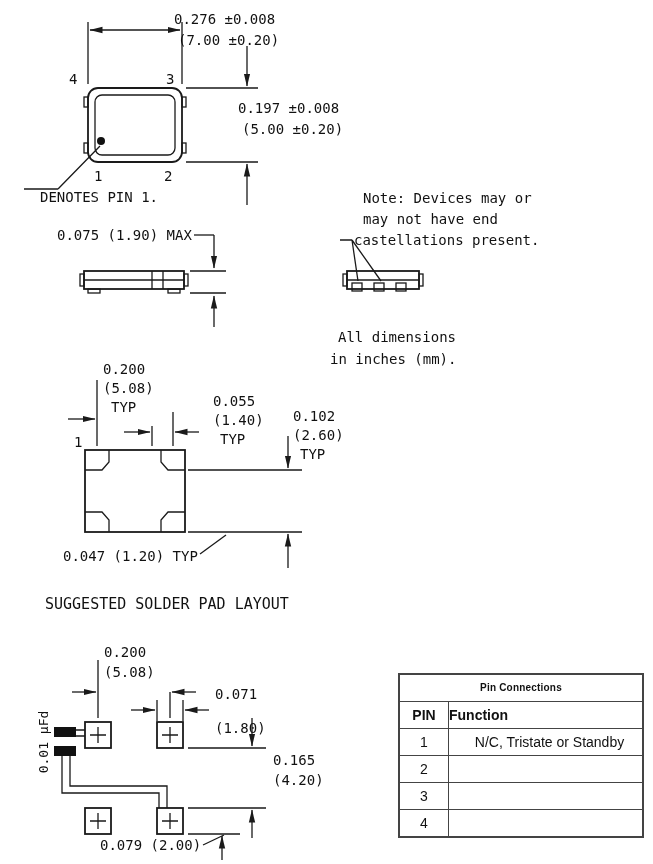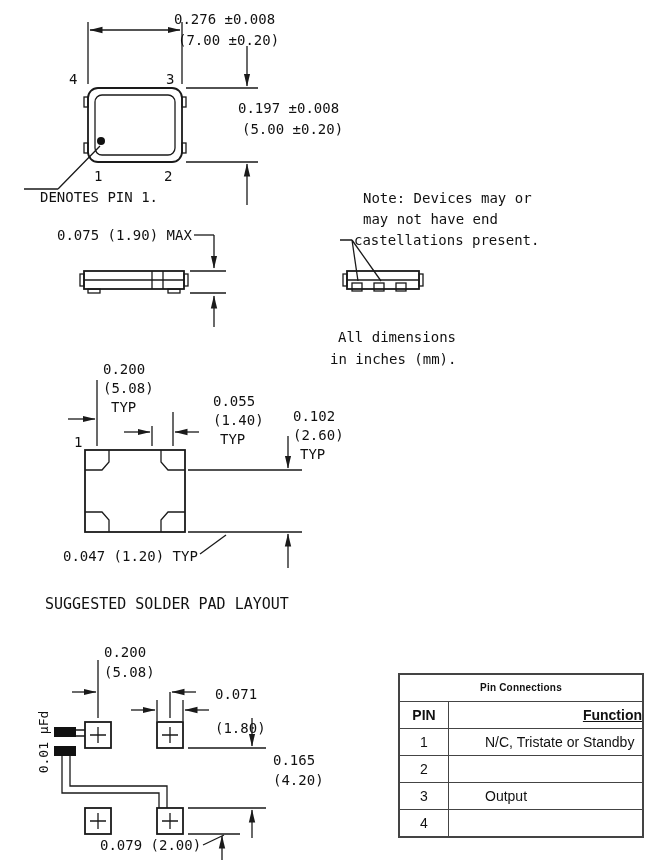--- a/index.html
+++ b/index.html
@@ -9,26 +9,26 @@
   .ln{stroke:#1a1a1a;stroke-width:1.3;fill:none;}
   .thk{stroke-width:1.8;}
   .txt{font-family:"DejaVu Sans Mono",monospace;font-size:14px;fill:#111;}
   .txt-sm{font-size:13px;}
   .txt-title{font-size:15px;}
   
   .pin-table{position:absolute;left:398px;top:673px;width:242px;border:2px solid #444;
              background:#fff;color:#111;font-family:"Liberation Sans",sans-serif;}
   .pt-title{height:26px;line-height:26px;text-align:center;font-weight:bold;font-size:10px;
             border-bottom:1px solid #444;letter-spacing:.2px;}
-  .pt-row{display:flex;height:26px;line-height:26px;font-size:14px;border-bottom:1px solid #444;gap:28px;}
+  .pt-row{display:flex;height:26px;line-height:26px;font-size:14px;border-bottom:1px solid #444;}
   .pt-row:last-child{border-bottom:none;}
   .pt-pin{width:48px;flex:none;text-align:center;border-right:1px solid #444;}
-  .pt-fn{flex:1;padding-left:8px;}
+  .pt-fn{flex:1;padding-left:8px;text-align:center;}
   .pt-head{font-weight:bold;}
-  .pt-head .pt-fn{text-align:right;padding-left:0;text-decoration:underline;}
+  .pt-head .pt-fn{text-align:left;padding-left:0;}
 </style>
 </head>
 <body>
 
 <div class="canvas">
 
 <svg width="653" height="864" viewBox="0 0 653 864">
   <defs>
     <marker id="ah" markerWidth="14" markerHeight="8" refX="12.5" refY="4" orient="auto" markerUnits="userSpaceOnUse">
       <path d="M0,0.8 L13,4 L0,7.2 Z" fill="#1a1a1a"></path>
@@ -203,20 +203,19 @@
   </div>
   <div class="pt-row">
     <div class="pt-pin">1</div>
     <div class="pt-fn">N/C, Tristate or Standby</div>
   </div>
   <div class="pt-row">
     <div class="pt-pin">2</div>
   </div>
   <div class="pt-row">
     <div class="pt-pin">3</div>
-    <div class="pt-fn">Output</div>
   </div>
   <div class="pt-row">
     <div class="pt-pin">4</div>
   </div>
 </div>
 
 </div>
 
 </body></html>

